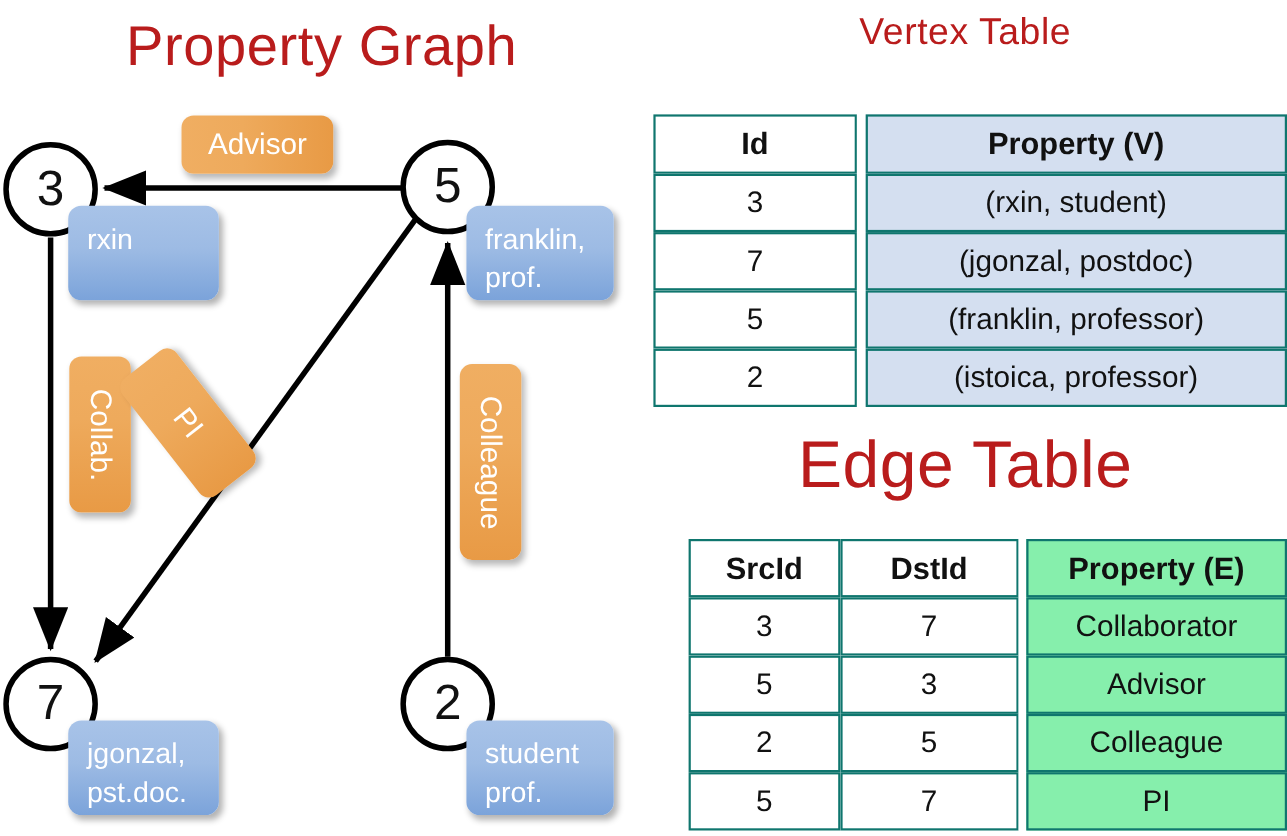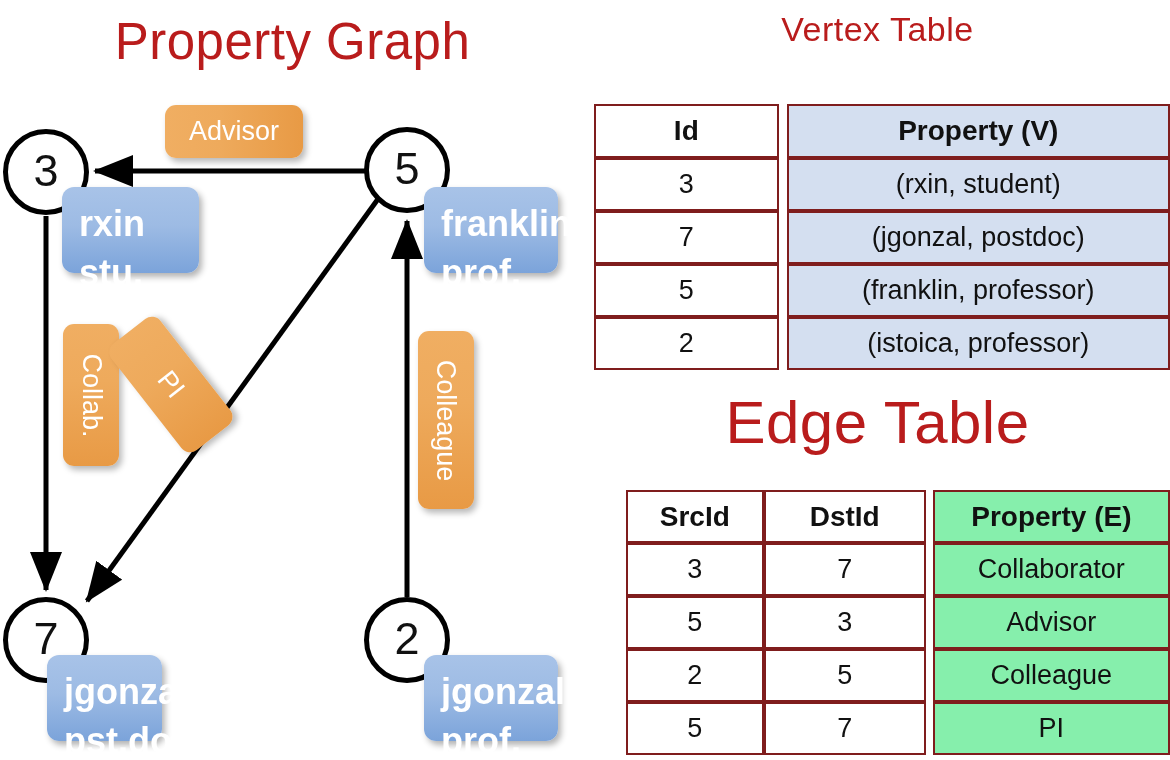--- a/index.html
+++ b/index.html
@@ -63,32 +63,31 @@
   #node-7 { left: 3px;   top: 597px; }
   #node-2 { left: 364px; top: 597px; }
 
   
   .prop-box {
     position: absolute;
     border-radius: 12px;
     background: linear-gradient(to bottom, #a8c3e8 0%, #9dbbe4 45%, #7ba3da 100%);
     box-shadow: 3px 4px 6px rgba(0,0,0,0.30);
     color: #ffffff;
-    font-size: 36px;
+    font-size: 26px;
     line-height: 1.35;
     padding: 13px 0 0 17px;
     box-sizing: border-box;
     z-index: 6;
-    font-weight: bold;
   }
   .prop-box .ln { display: block; }
 
   #prop-box-rxin     { left: 62px;  top: 187px; width: 137px; height: 86px; }
   #prop-box-franklin { left: 424px; top: 187px; width: 134px; height: 86px; }
-  #prop-box-jgonzal  { left: 47px;  top: 655px; width: 115px; height: 86px; }
+  #prop-box-jgonzal  { left: 62px;  top: 655px; width: 137px; height: 86px; }
   #prop-box-istoica  { left: 424px; top: 655px; width: 134px; height: 86px; }
 
   
   .edge-label {
     position: absolute;
     border-radius: 11px;
     background: linear-gradient(to right, #f0ae62 0%, #eeaa5c 40%, #e89a45 100%);
     box-shadow: 3px 4px 6px rgba(0,0,0,0.28);
     color: #ffffff;
     font-size: 27px;
@@ -118,21 +117,21 @@
   }
 
   
   .data-table {
     position: absolute;
     border-collapse: separate;
     border-spacing: 0;
     table-layout: fixed;
   }
   .data-table td, .data-table th {
-    border: 2px solid #7f1d1d;
+    border: 2px solid #0f766e;
     text-align: center;
     font-weight: 400;
     font-size: 27px;
     color: #111111;
     padding: 0;
     box-sizing: border-box;
   }
   .data-table .hdr { font-weight: bold; font-size: 28px; }
   .col-gap { border: none !important; width: 8px; background: #ffffff; }
 
@@ -181,32 +180,31 @@
   </div>
   <div class="vertex-node" id="node-7">
     <span>7</span>
   </div>
   <div class="vertex-node" id="node-2">
     <span>2</span>
   </div>
 
   <div class="prop-box" id="prop-box-rxin">
     <span class="ln">rxin</span>
-    <span class="ln">stu.</span>
   </div>
   <div class="prop-box" id="prop-box-franklin">
     <span class="ln">franklin,</span>
     <span class="ln">prof.</span>
   </div>
   <div class="prop-box" id="prop-box-jgonzal">
     <span class="ln">jgonzal,</span>
     <span class="ln">pst.doc.</span>
   </div>
   <div class="prop-box" id="prop-box-istoica">
-    <span class="ln">jgonzal</span>
+    <span class="ln">student</span>
     <span class="ln">prof.</span>
   </div>
 
   <div class="edge-label" id="edge-label-advisor">
     <span>Advisor</span>
   </div>
   <div class="edge-label vert" id="edge-label-collab">
     <span class="rot90">Collab.</span>
   </div>
   <div class="edge-label vert" id="edge-label-pi">

